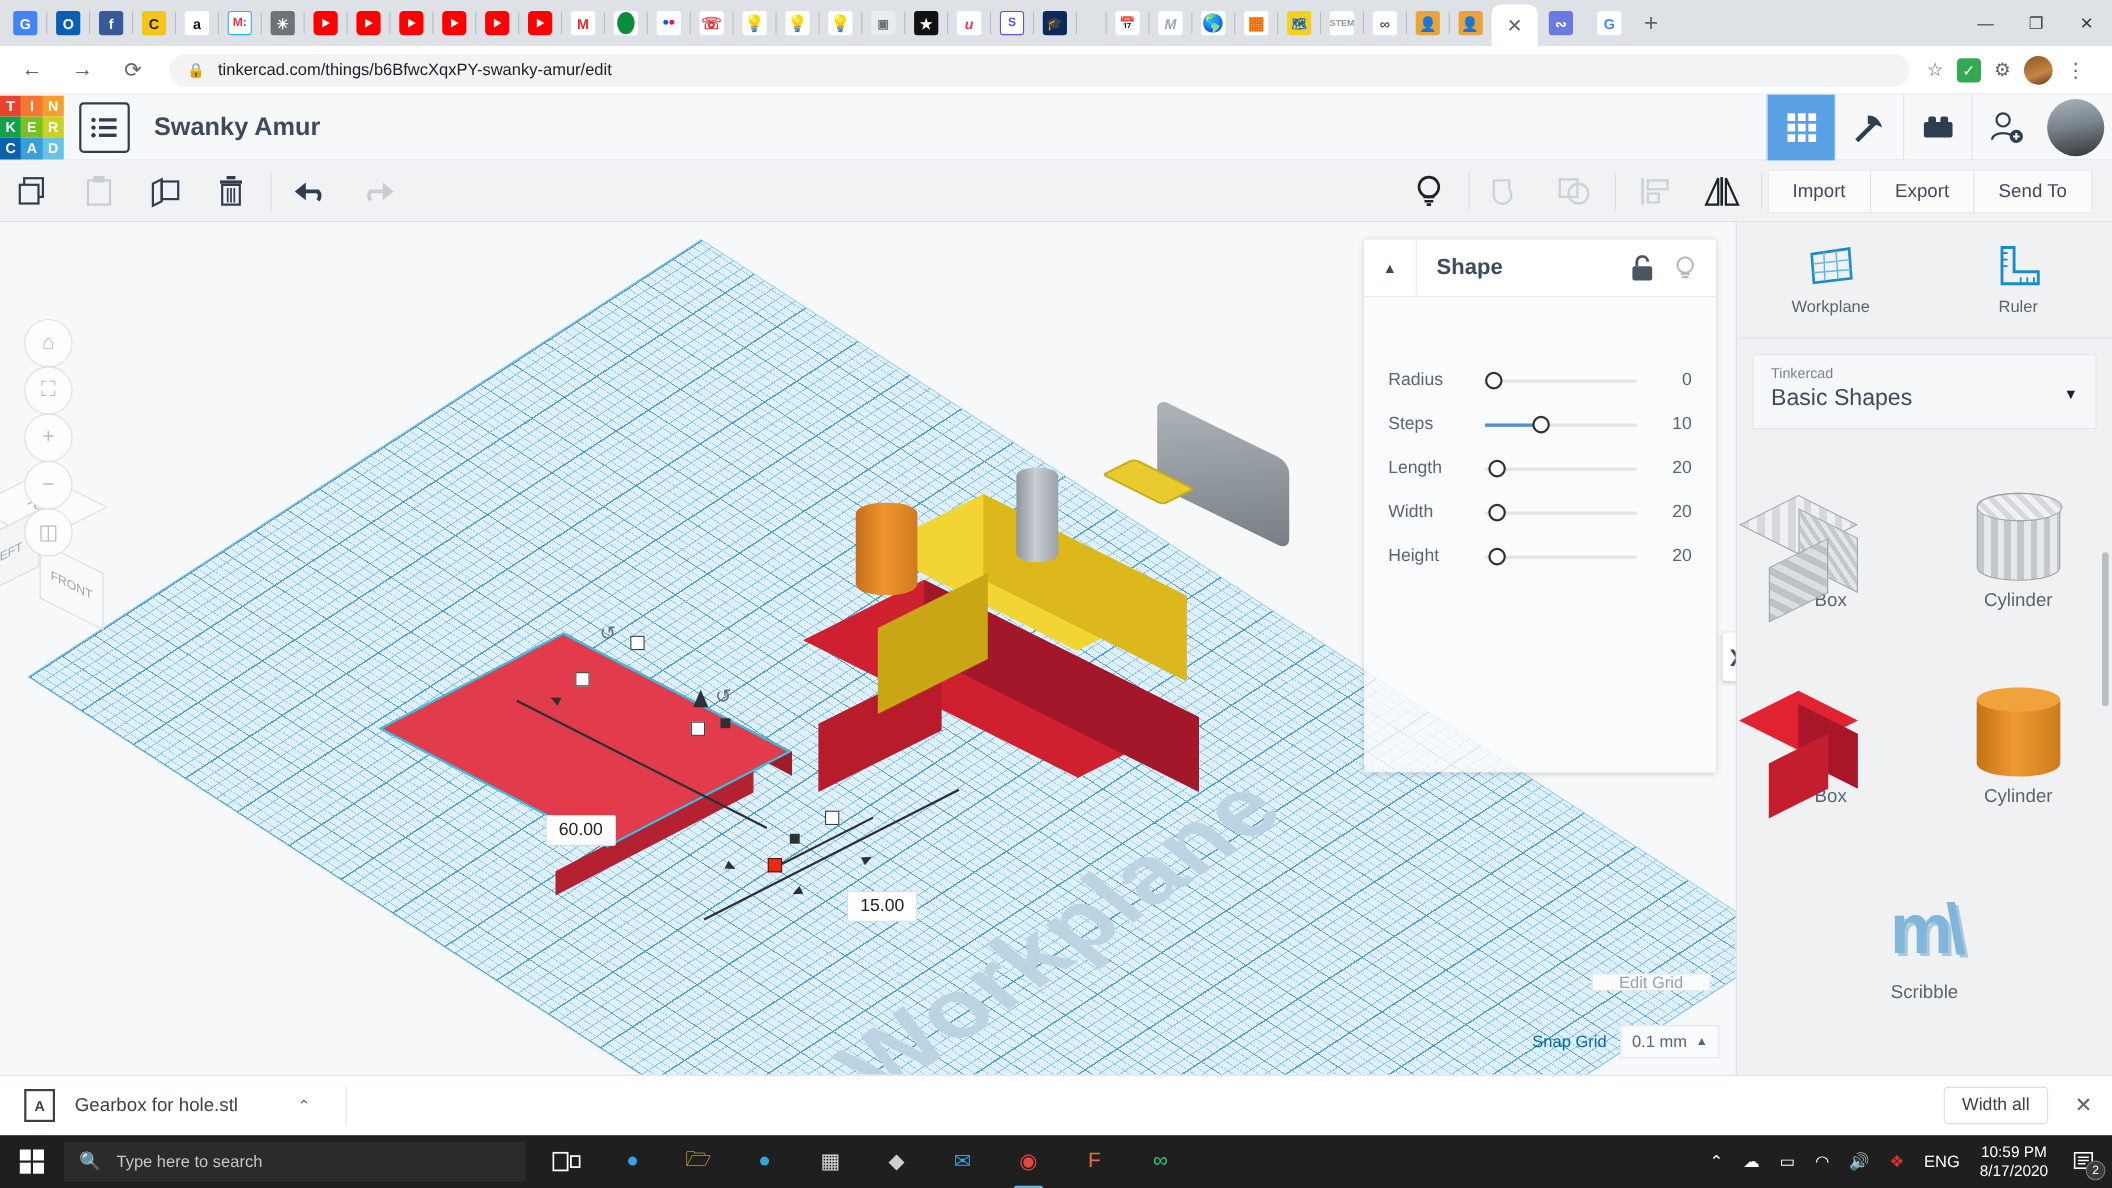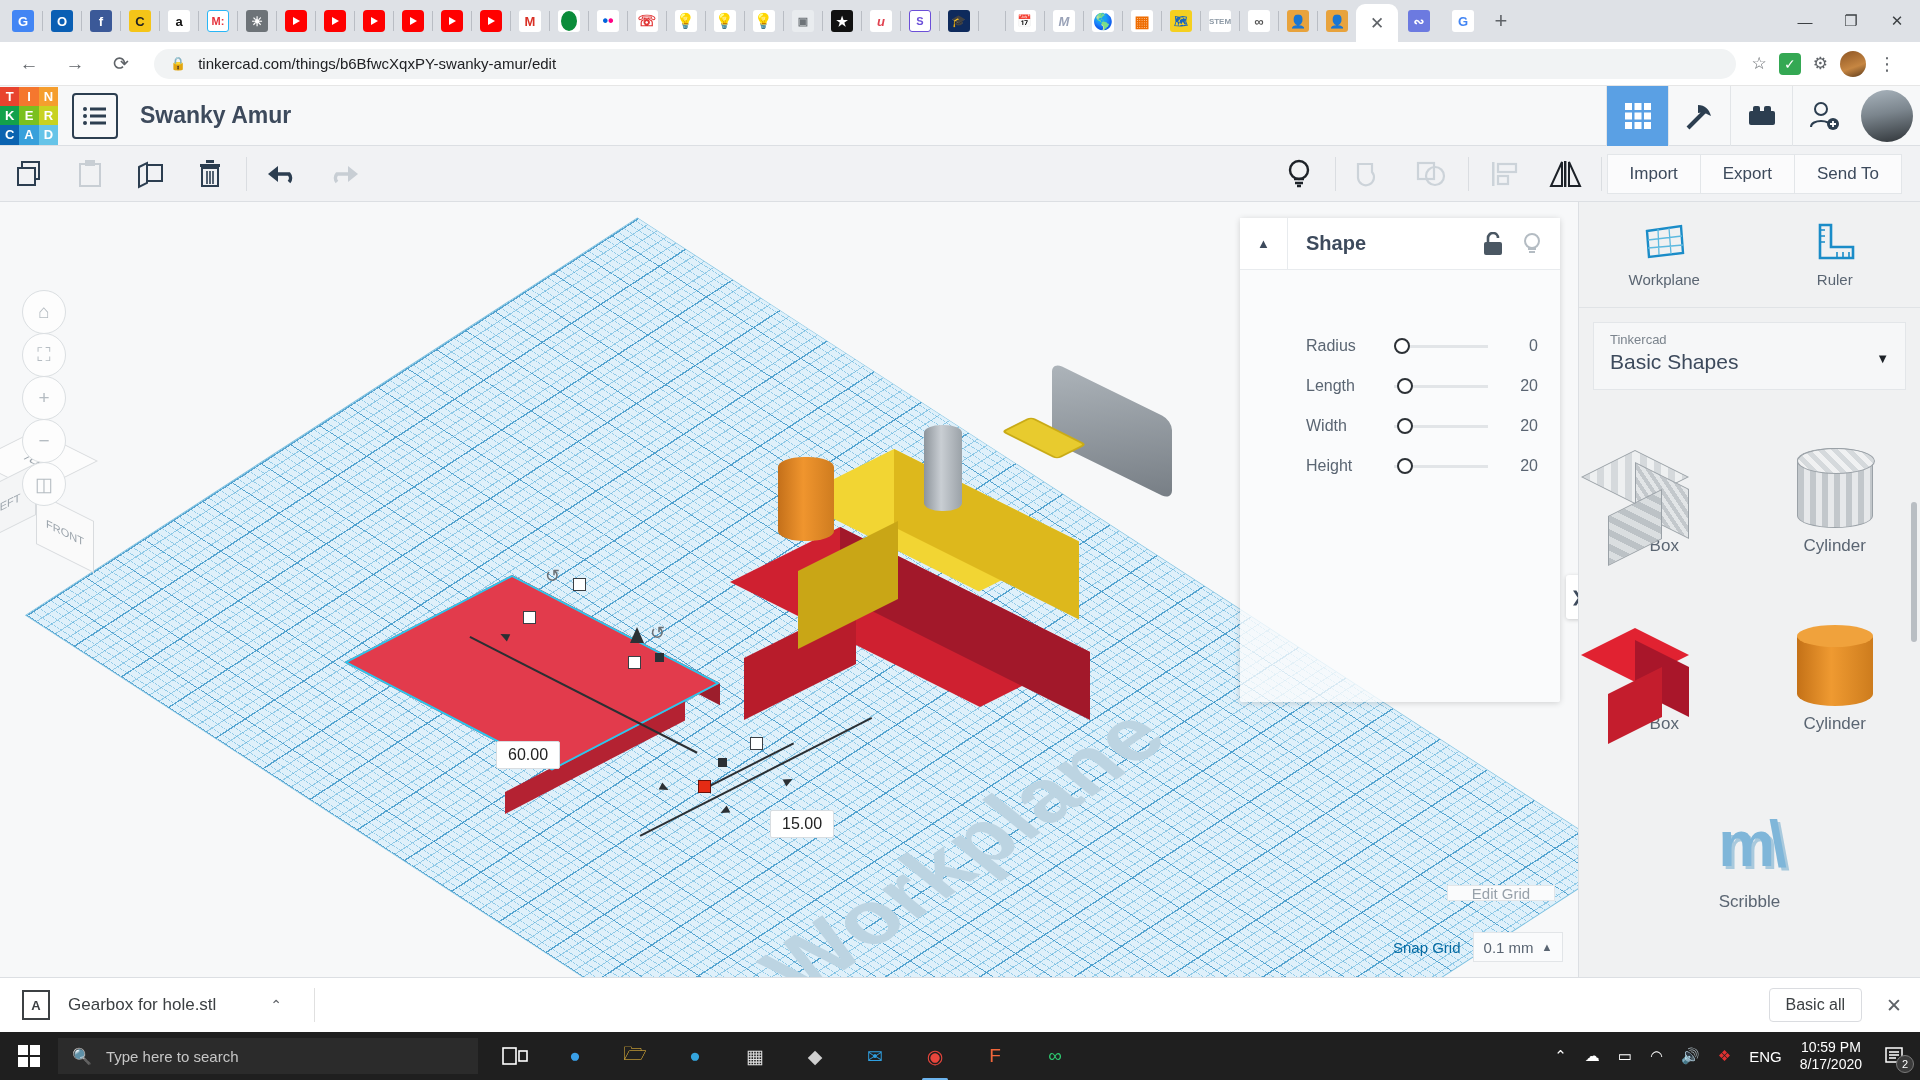--- a/index.html
+++ b/index.html
@@ -205,21 +205,21 @@
   .sp-body { padding: 22px 0 0 0; }
   .sp-modes { display:flex; justify-content:center; gap: 68px; padding-top: 8px; }
   .sp-mode { text-align:center; }
   .swatch-solid { width:52px; height:52px; border-radius:50%; background:#e2222f;
     border: 3px solid #4e90d9; box-shadow: 0 0 0 3px rgba(255,255,255,.9) inset; margin:0 auto; }
   .swatch-hole { width:52px; height:52px; border-radius:50%; margin:0 auto;
     background: repeating-linear-gradient(45deg,#c3c7ca 0 5px,#e9ebec 5px 10px);
     border: 3px solid #fff; box-shadow: 0 0 0 1px #dcdfe1; }
   .sp-mode label { display:block; margin-top: 10px; font-size:15px; color:#66717c; }
   .sliders { margin-top: 34px; }
-  .srow { display:flex; align-items:center; height: 40px; padding: 0 22px; margin-left: 44px; }
+  .srow { display:flex; align-items:center; height: 40px; padding: 0 22px; }
   .srow .lbl { width: 88px; font-size:16px; color:#5a6572; }
   .track { position:relative; flex:1; height: 3px; background:#e2e5e8; margin-right: 16px; }
   .track .fill { position:absolute; left:0; top:0; height:3px; background:#4e90d9; }
   .knob { position:absolute; top:-7px; width:16px; height:16px; border-radius:50%;
     background:#fff; border:2px solid #2c3136; }
   .sval { width: 34px; text-align:right; font-size:16px; color:#5a6572; }
 
   .edit-grid-btn {
     position:absolute; left: 1447px; top: 885px; width: 108px; height: 16px;
     border:1px solid #e2e5e8; background:#fafbfc; color:#97a1aa; font-size:15px;
@@ -670,20 +670,28 @@
 
     <div class="sliders">
       <div class="srow">
         <div class="lbl">Radius</div>
         <div class="track">
           <div class="knob" style="left:0px"></div>
         </div>
         <div class="sval">0</div>
       </div>
       <div class="srow">
+        <div class="lbl">Steps</div>
+        <div class="track">
+          <div class="fill" style="width:34%"></div>
+          <div class="knob" style="left:31%"></div>
+        </div>
+        <div class="sval">10</div>
+      </div>
+      <div class="srow">
         <div class="lbl">Length</div>
         <div class="track">
           <div class="knob" style="left:3px"></div>
         </div>
         <div class="sval">20</div>
       </div>
       <div class="srow">
         <div class="lbl">Width</div>
         <div class="track">
           <div class="knob" style="left:3px"></div>
@@ -785,21 +793,21 @@
 </div>
 
 <div class="downloadbar">
   <div class="dl-item">
     <div class="dl-icon">A</div>
     <div class="dl-name">Gearbox for hole.stl</div>
     <div class="dl-caret">⌃</div>
   </div>
   <div class="dl-sep"></div>
   <div class="dl-right">
-    <div class="showall">Basic all</div>
+    <div class="showall">Width all</div>
     <div class="dl-close">✕</div>
   </div>
 </div>
 
 <div class="taskbar">
   <div class="start">
     <div class="win">
         <i></i>
         <i></i>
         <i></i>

